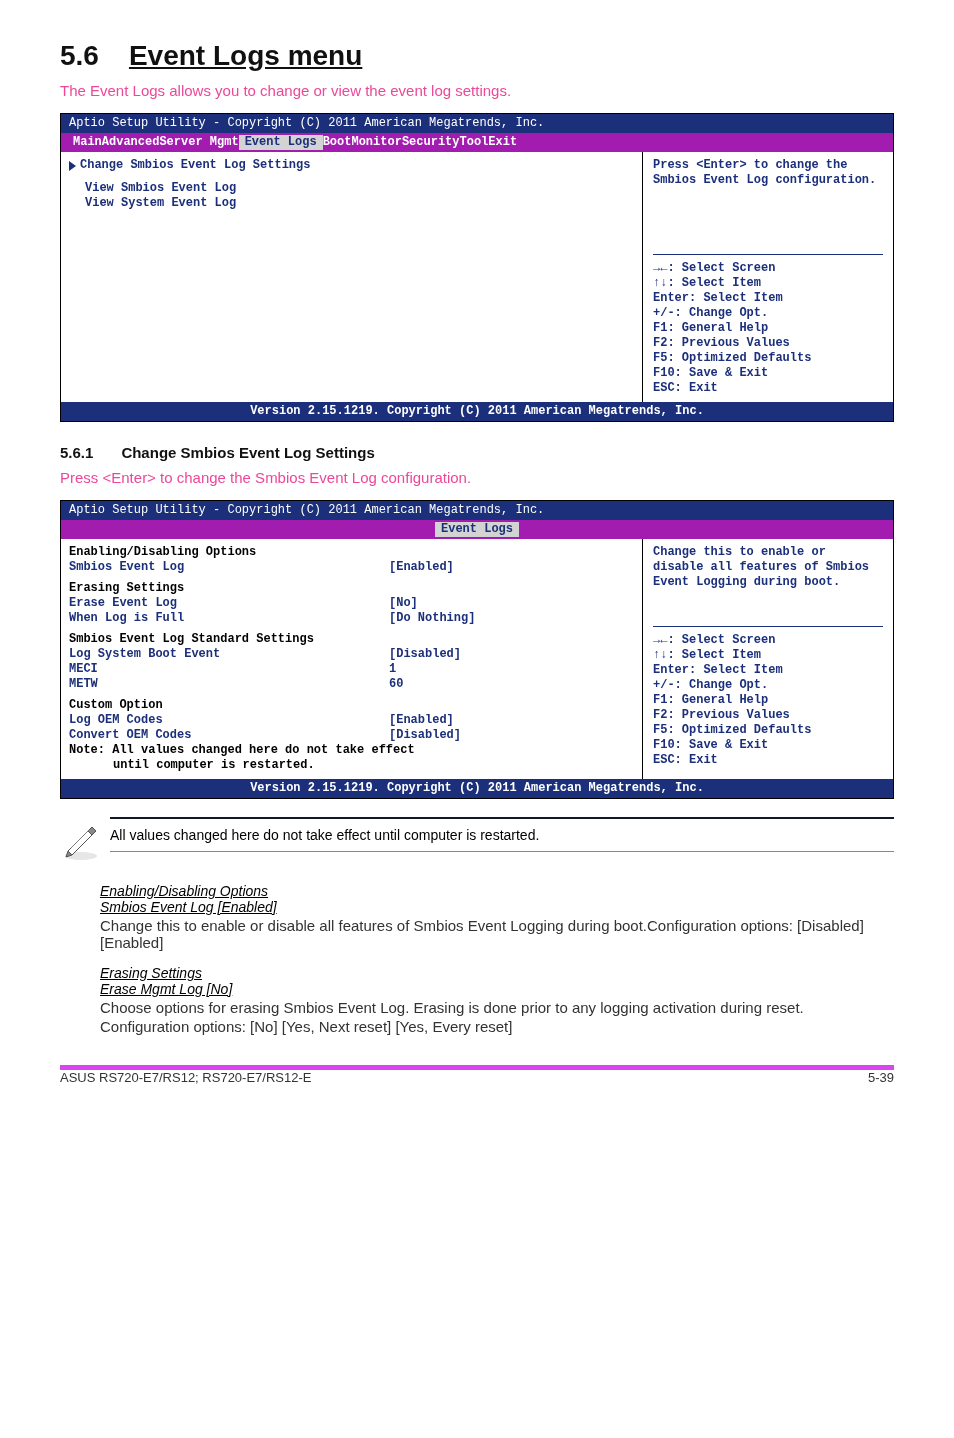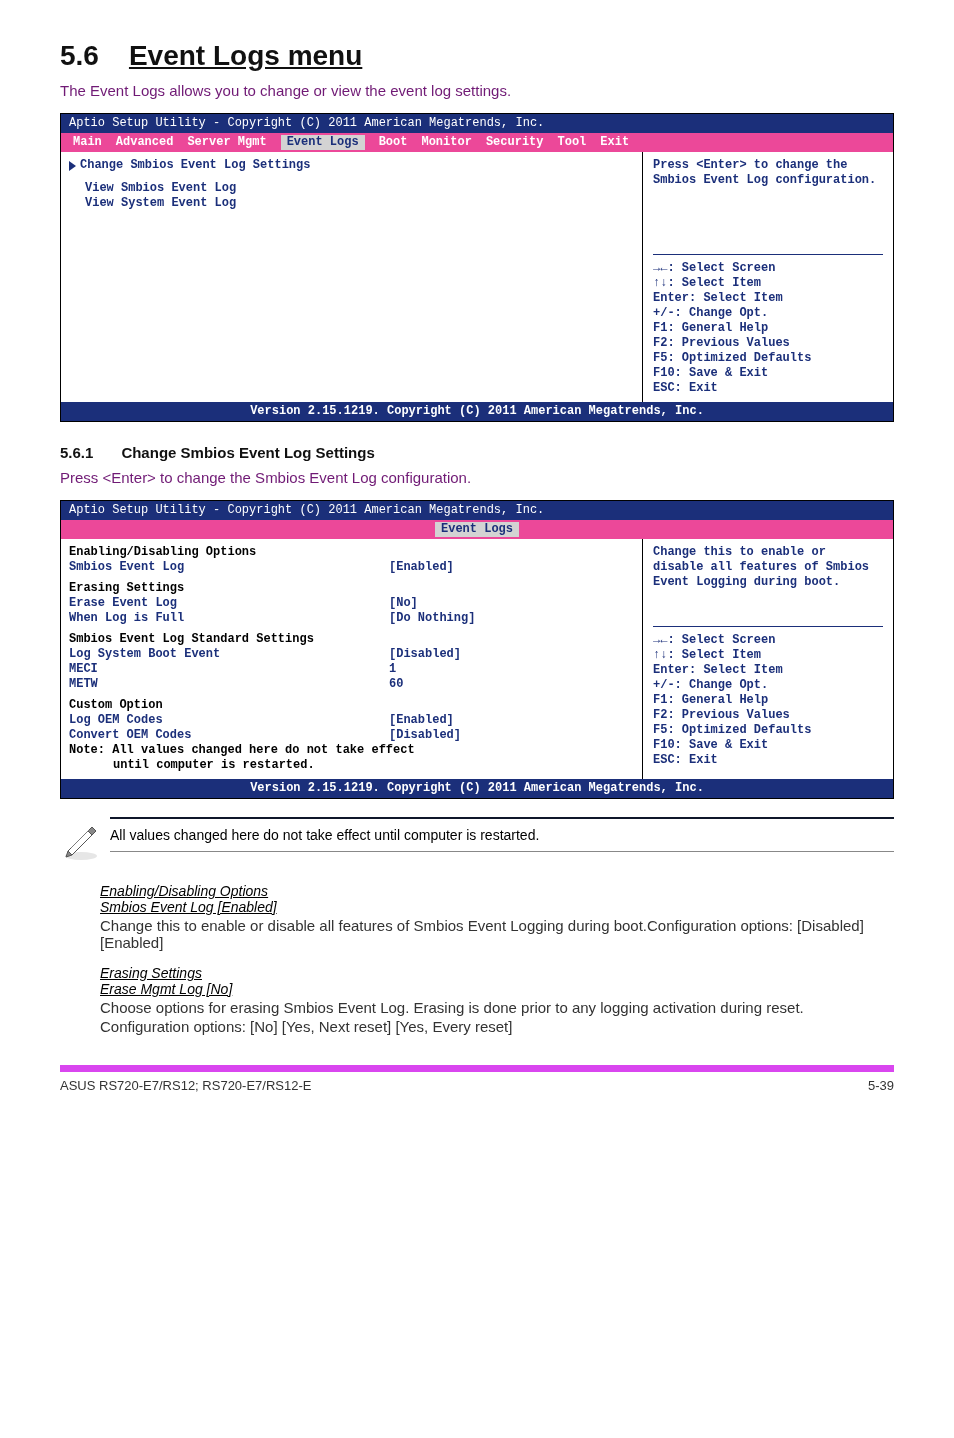--- a/index.html
+++ b/index.html
@@ -20,21 +20,21 @@
     color: #111;
     text-decoration: underline;
   }
   .sec-num {
     display: inline-block;
     margin-right: 30px;
   }
   .body-text {
     font-size: 15px;
     margin: 8px 0 14px 0;
-    color: #701a75;
+    color: #ec4899;
   }
   h2 {
     font-size: 15px;
     font-weight: bold;
     margin: 22px 0 8px 0;
     color: #111;
   }
   .h2-num {
     display: inline-block;
     margin-right: 28px;
@@ -49,25 +49,24 @@
     border: 1px solid #000;
     margin: 4px 0 18px 0;
   }
   .bios-header {
     background: #1b2f7a;
     color: #fff;
     padding: 2px 8px;
     text-align: left;
   }
   .bios-menu {
-    background: #ec4899;
+    background: #a21caf;
     color: #fff;
     padding: 2px 12px;
     display: flex;
-    gap: 14px;
     font-weight: bold;
   }
   .bios-menu span { white-space: nowrap; }
   .menu-active {
     background: #d3d3d3;
     color: #1b2f7a;
     padding: 0 6px;
   }
   .bios-body {
     display: flex;
@@ -134,23 +133,22 @@
   .opt-hdr {
     font-style: italic;
     text-decoration: underline;
     font-size: 14px;
     margin: 0;
   }
   .opt-body { font-size: 15px; margin: 2px 0 0 0; color: #333; }
 
   
   .page-footer {
-    border-top: 7px solid #d946ef;
+    border-top: 5px solid #d946ef;
     margin-top: 30px;
-    padding-top: 6px;
     display: flex;
     justify-content: space-between;
     font-size: 13px;
     color: #333;
   }
 </style>
 </head>
 <body>
 
 <div class="page">

